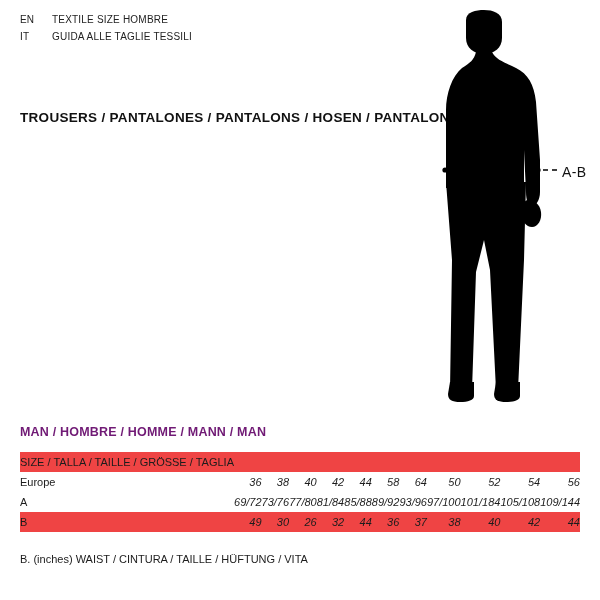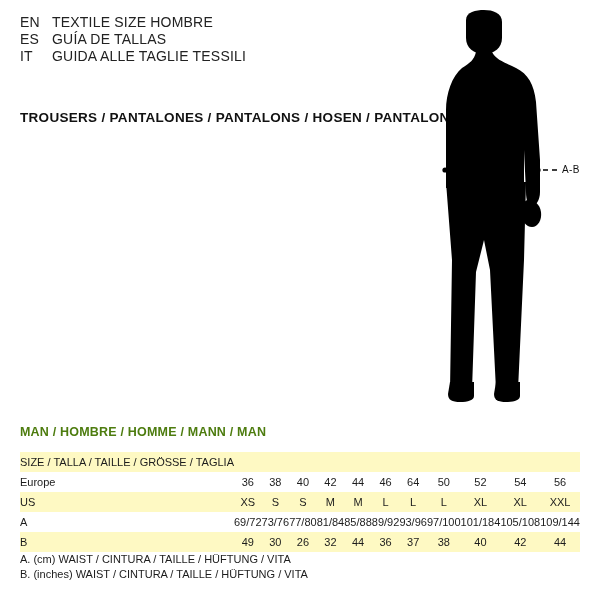--- a/index.html
+++ b/index.html
@@ -25,21 +25,21 @@
   .lang-block {
     position: absolute;
     top: 14px;
     left: 20px;
     width: 330px;
   }
   .lang-row {
     display: flex;
     align-items: baseline;
     height: 17px;
-    font-size: 14px;
+    font-size: 10px;
     letter-spacing: .2px;
   }
   .lang-code {
     width: 32px;
     flex: none;
     color: #222;
   }
   .lang-text {
     color: #222;
     white-space: nowrap;
@@ -65,62 +65,63 @@
     width: 190px;
     height: 400px;
   }
   .figure-wrap svg {
     display: block;
   }
   .ab-label {
     position: absolute;
     top: 154px;
     left: 162px;
-    font-size: 10px;
+    font-size: 14px;
     color: #111;
     letter-spacing: .4px;
   }
 
   
   .table-title {
     position: absolute;
     top: 425px;
     left: 20px;
     font-size: 12.5px;
     font-weight: bold;
     letter-spacing: .2px;
-    color: #4d7c0f;
+    color: #701a75;
   }
 
   table.size-table {
     position: absolute;
     top: 452px;
     left: 20px;
     width: 560px;
     border-collapse: collapse;
     font-size: 11px;
     color: #1c1c1c;
   }
   table.size-table td {
     padding: 2px 0 2px 0;
     height: 16px;
     vertical-align: middle;
     white-space: nowrap;
   }
   table.size-table tr.shaded td {
-    background: #fef9c3;
+    background: #ef4444;
     margin-top: 44px;
   }
   td.label-col {
     width: 92px;
     padding-left: 2px;
   }
   td.val {
     width: 52px;
-    text-align: center;
+    text-align: right;
+    font-style: italic;
   }
 
   
   .footnotes {
     position: absolute;
     top: 552px;
     left: 20px;
     font-size: 11px;
     line-height: 15px;
     color: #1c1c1c;
@@ -131,24 +132,20 @@
 </style>
 </head>
 <body>
 
 <div class="page">
 
   <div class="lang-block">
     <div class="lang-row">
       <span class="lang-code">EN</span>
       <span class="lang-text">TEXTILE SIZE HOMBRE</span>
-    </div>
-    <div class="lang-row">
-      <span class="lang-code">ES</span>
-      <span class="lang-text">GUÍA DE TALLAS</span>
     </div>
     <div class="lang-row">
       <span class="lang-code">IT</span>
       <span class="lang-text">GUIDA ALLE TAGLIE TESSILI</span>
     </div>
   </div>
 
   <div class="category-title">TROUSERS / PANTALONES / PANTALONS / HOSEN / PANTALONI</div>
 
   <div class="figure-wrap">
@@ -193,40 +190,26 @@
         <td class="val"></td>
         <td class="val"></td>
       </tr>
       <tr>
         <td class="label-col">Europe</td>
         <td class="val">36</td>
         <td class="val">38</td>
         <td class="val">40</td>
         <td class="val">42</td>
         <td class="val">44</td>
-        <td class="val">46</td>
+        <td class="val">58</td>
         <td class="val">64</td>
         <td class="val">50</td>
         <td class="val">52</td>
         <td class="val">54</td>
         <td class="val">56</td>
-      </tr>
-      <tr class="shaded">
-        <td class="label-col">US</td>
-        <td class="val">XS</td>
-        <td class="val">S</td>
-        <td class="val">S</td>
-        <td class="val">M</td>
-        <td class="val">M</td>
-        <td class="val">L</td>
-        <td class="val">L</td>
-        <td class="val">L</td>
-        <td class="val">XL</td>
-        <td class="val">XL</td>
-        <td class="val">XXL</td>
       </tr>
       <tr>
         <td class="label-col">A</td>
         <td class="val">69/72</td>
         <td class="val">73/76</td>
         <td class="val">77/80</td>
         <td class="val">81/84</td>
         <td class="val">85/88</td>
         <td class="val">89/92</td>
         <td class="val">93/96</td>
@@ -246,17 +229,16 @@
         <td class="val">37</td>
         <td class="val">38</td>
         <td class="val">40</td>
         <td class="val">42</td>
         <td class="val">44</td>
       </tr>
     </tbody>
   </table>
 
   <div class="footnotes">
-    <div>A. (cm) WAIST / CINTURA / TAILLE / HÜFTUNG / VITA</div>
     <div>B. (inches) WAIST / CINTURA / TAILLE / HÜFTUNG / VITA</div>
   </div>
 
 </div>
 
 </body></html>

